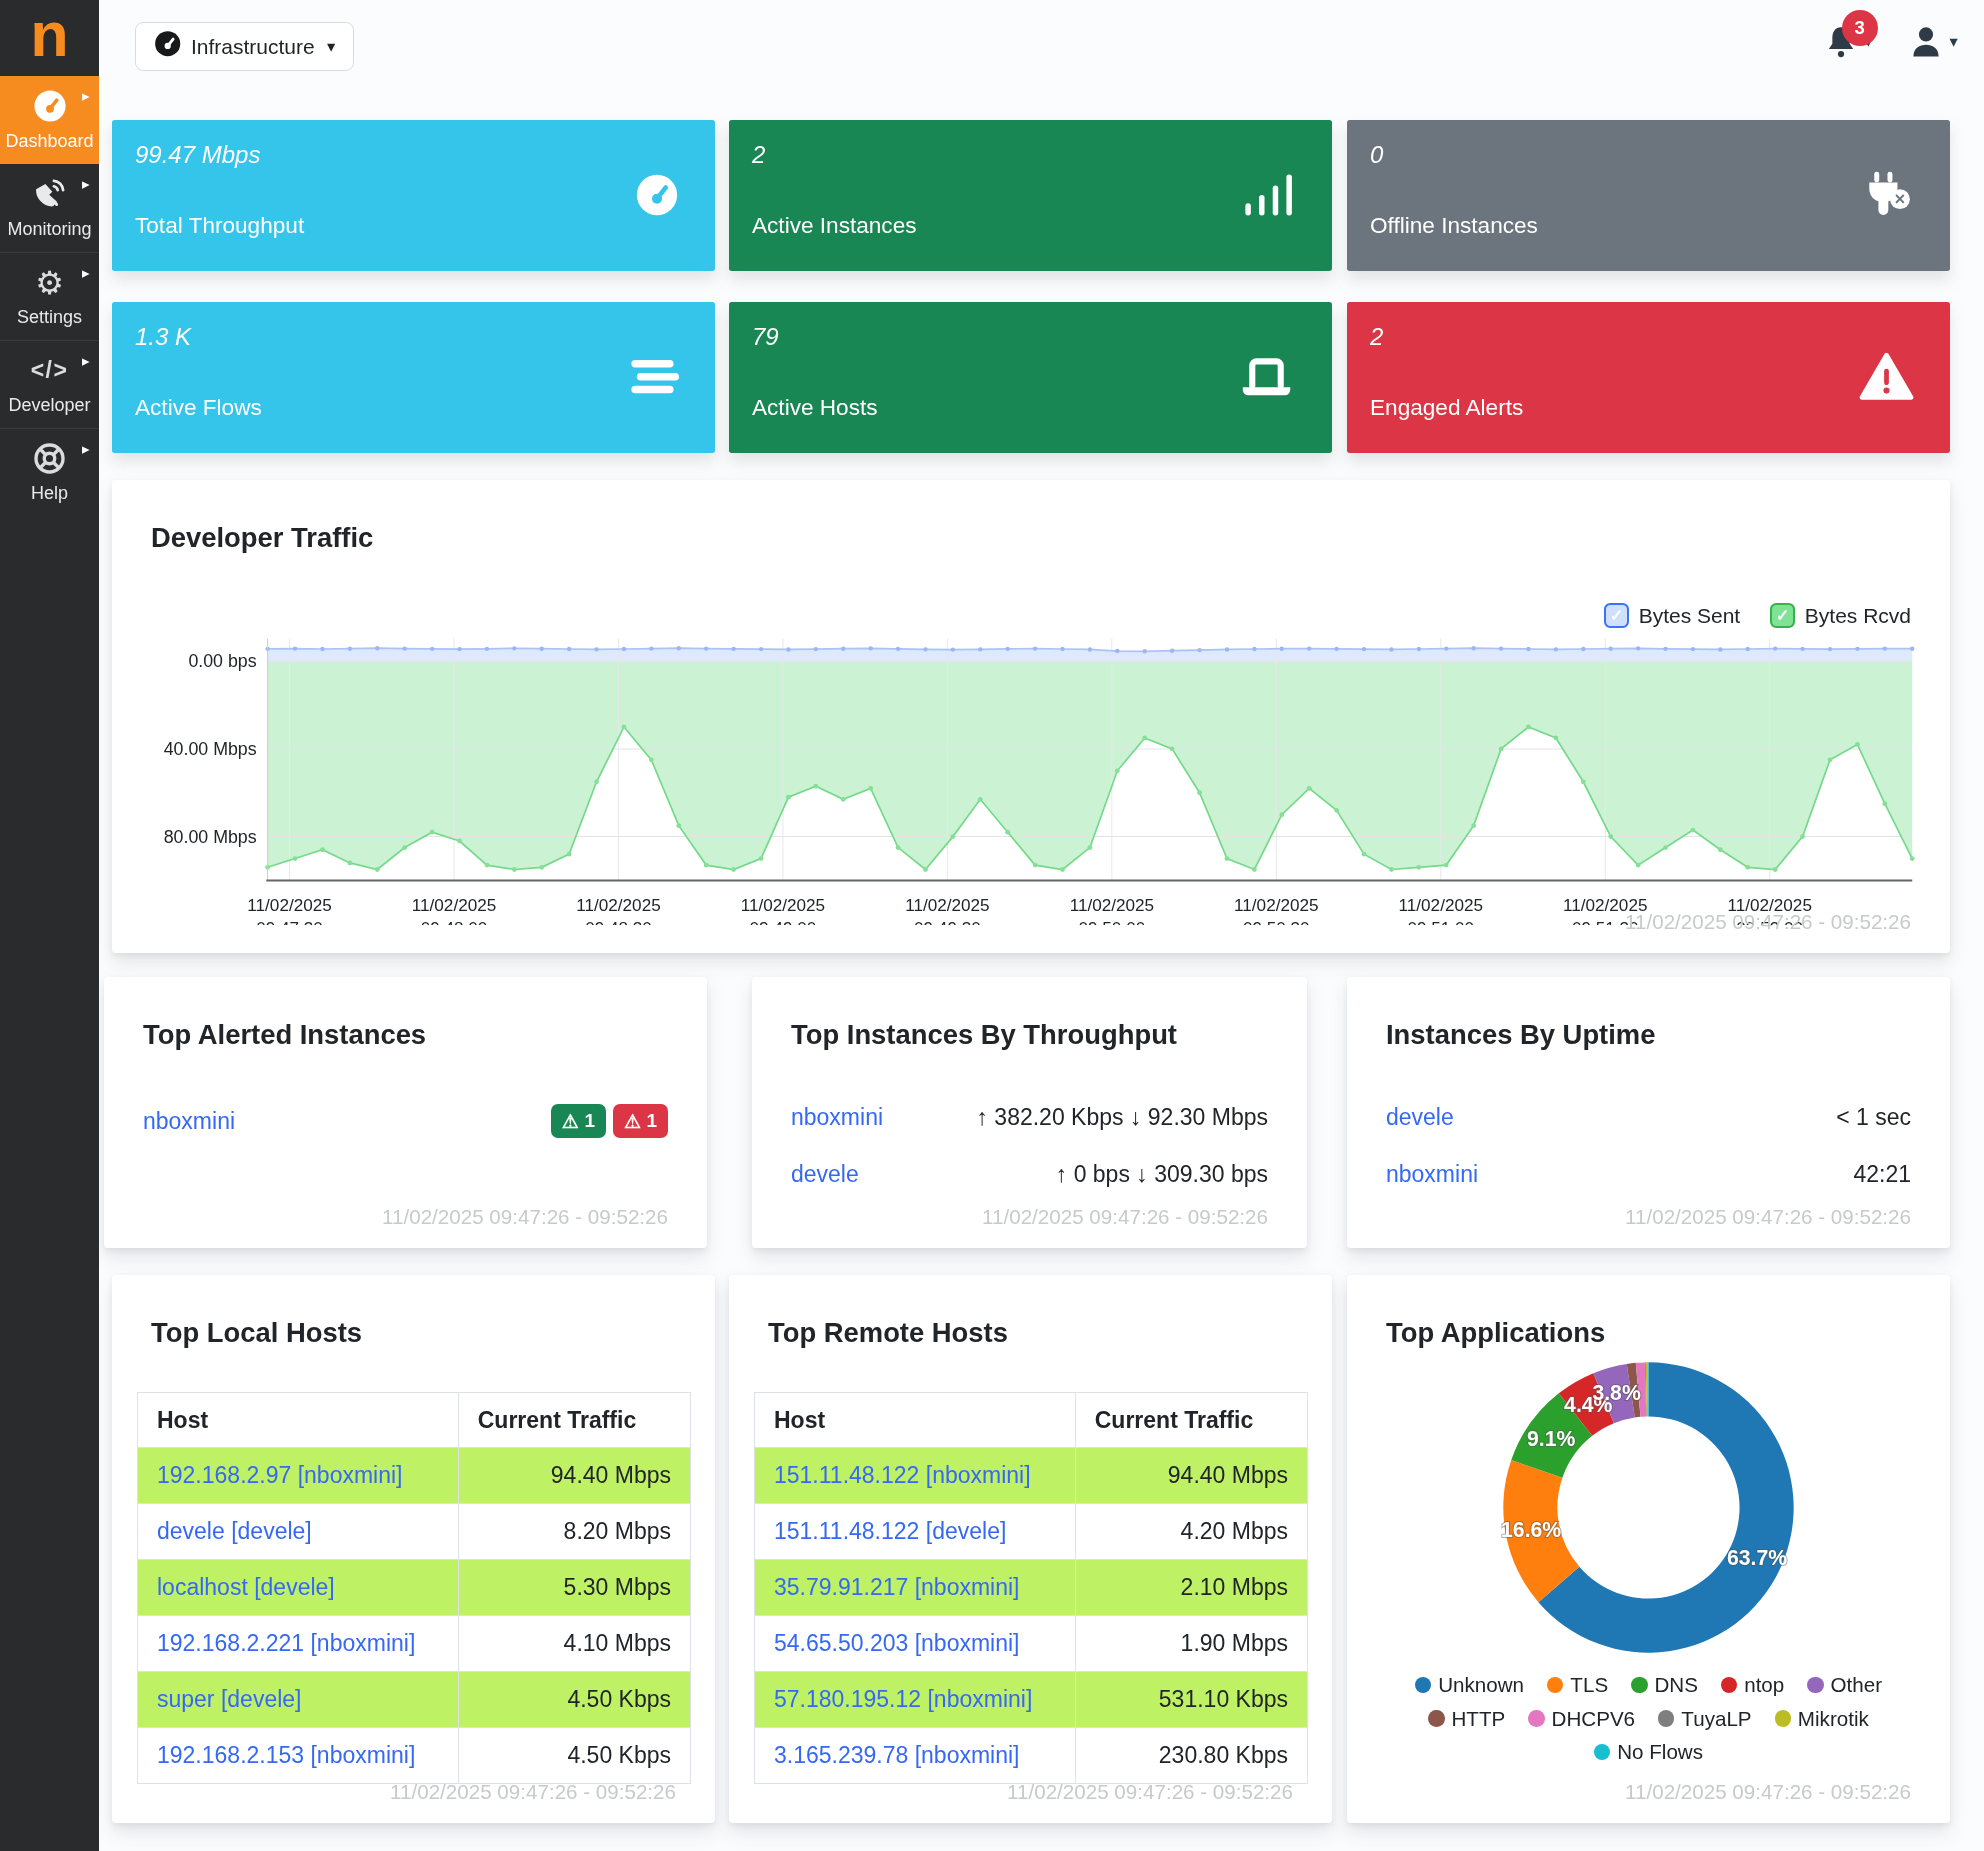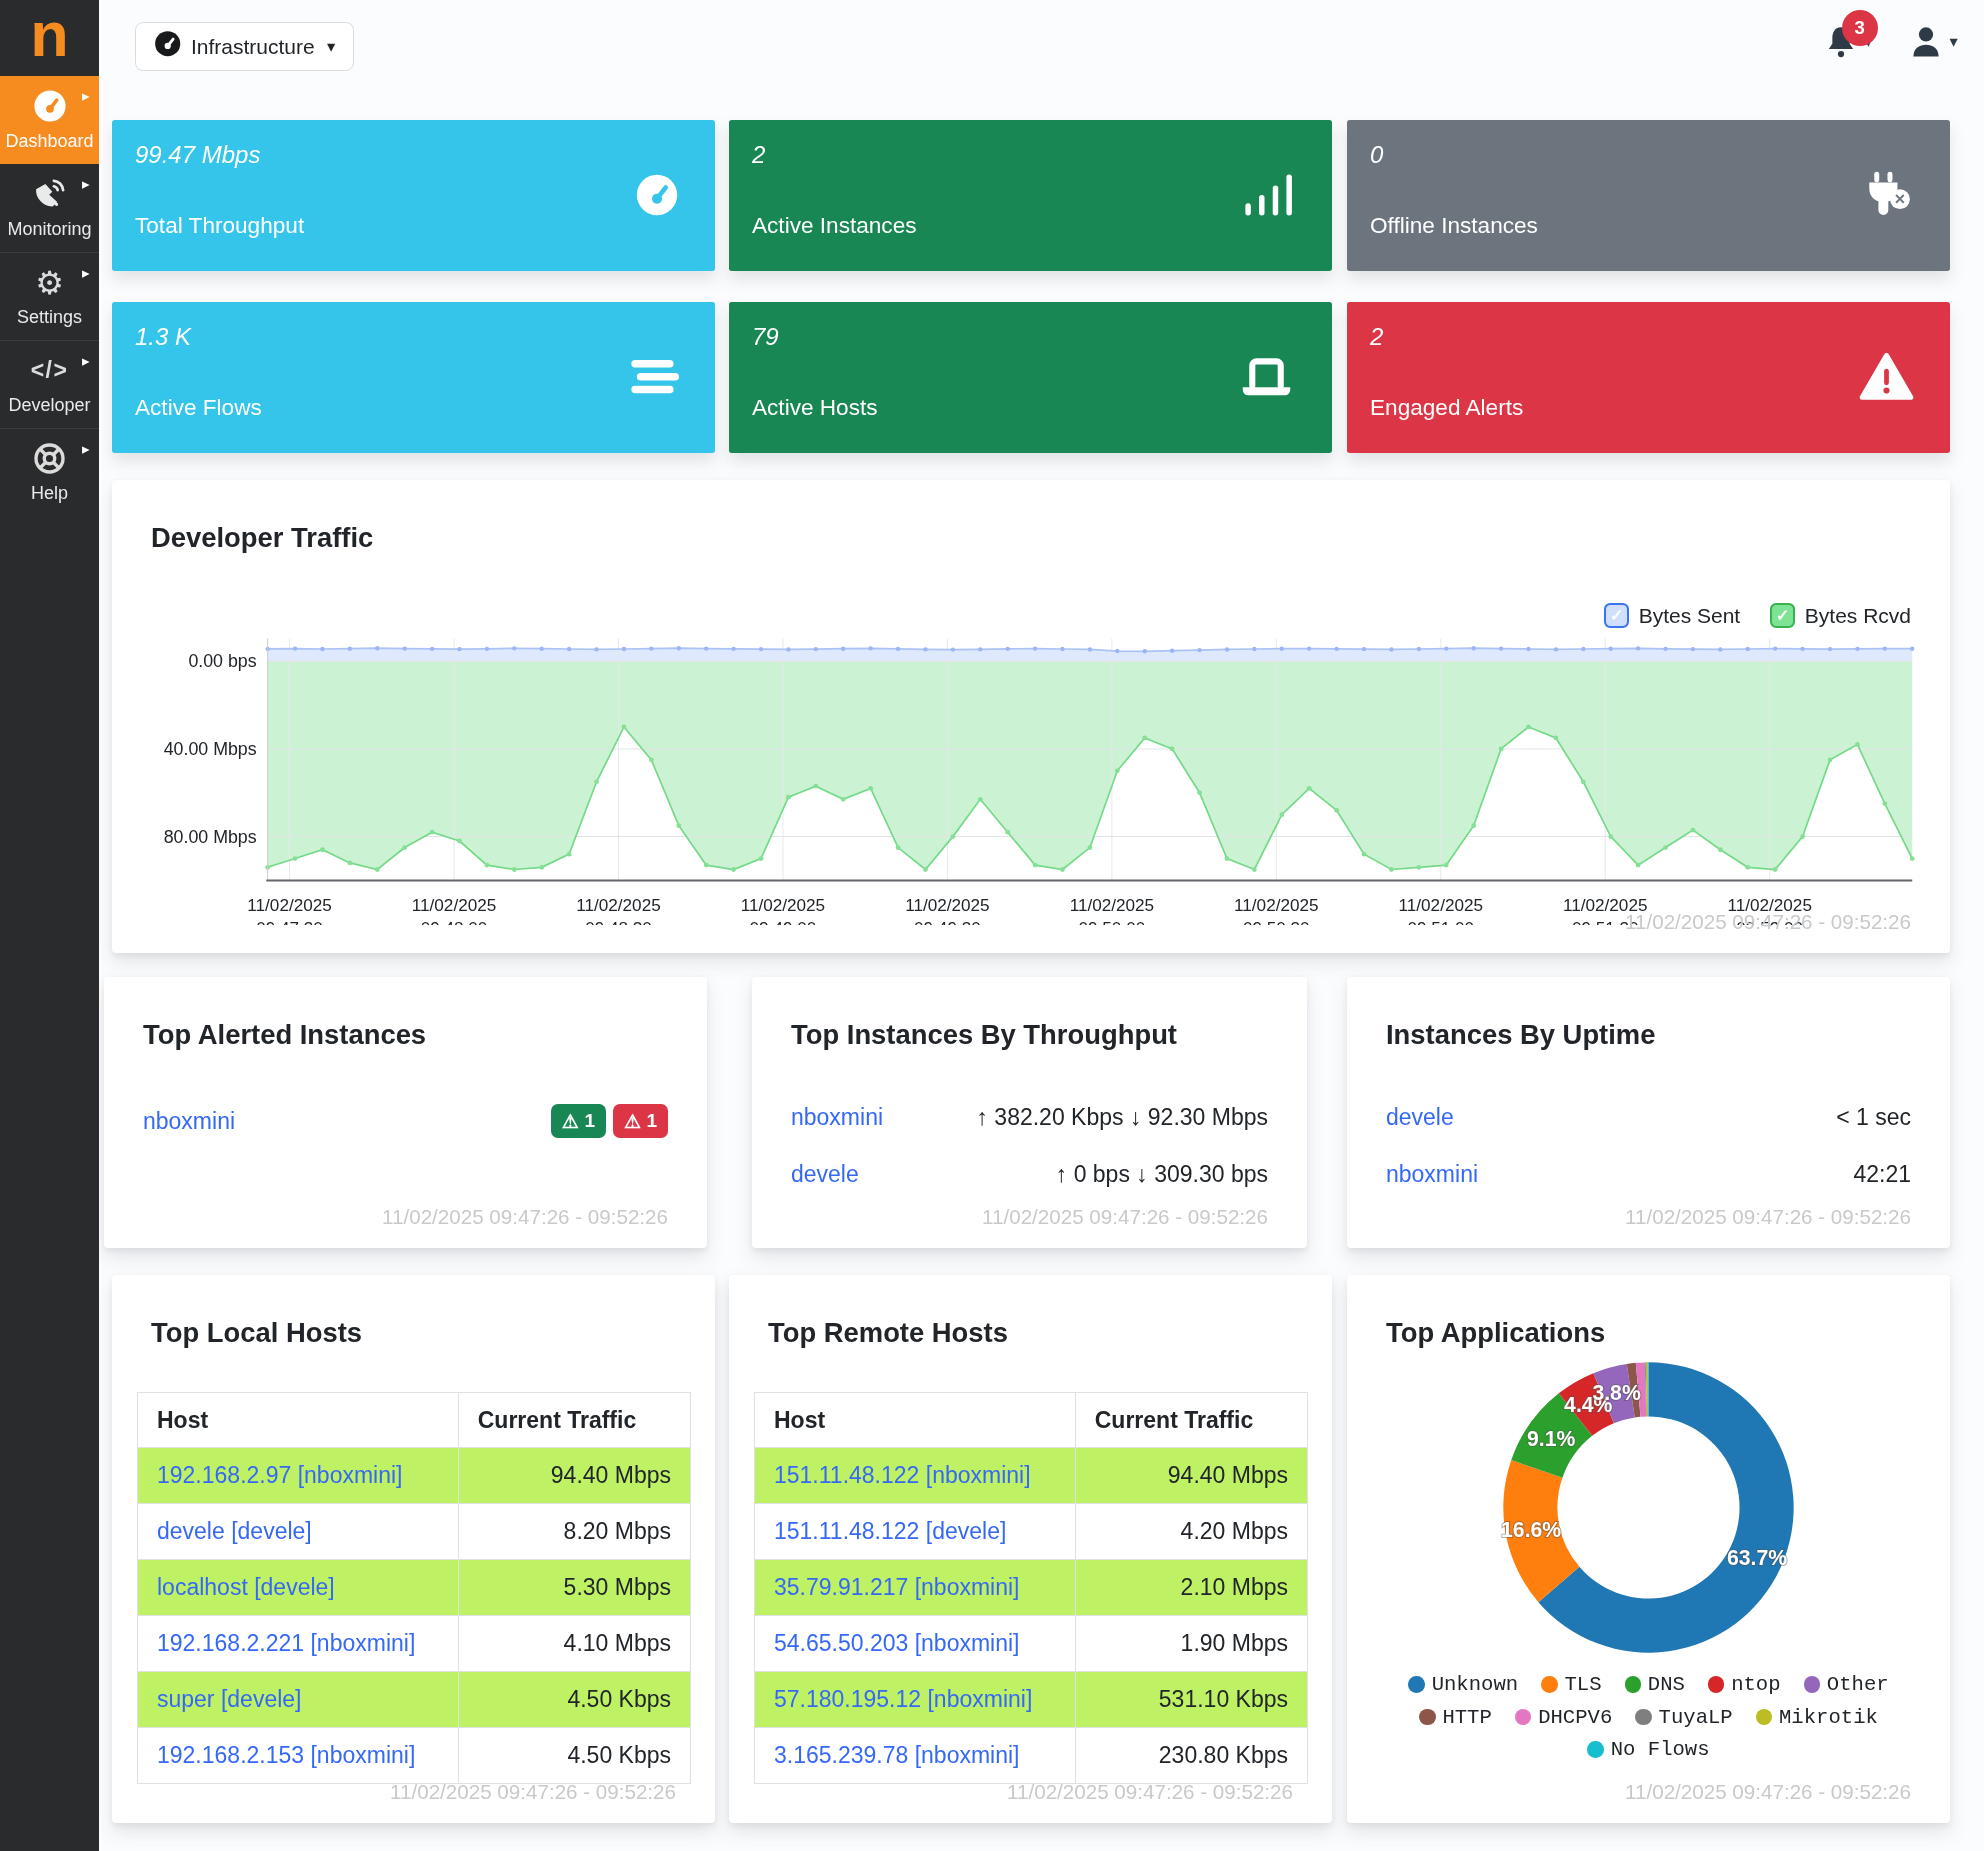--- a/index.html
+++ b/index.html
@@ -68,21 +68,21 @@
   table.hosts th { font-weight:700; height:55px; }
   table.hosts td.num, table.hosts th.num-h { }
   table.hosts td.num { text-align:right; }
   table.hosts tr.stripe td { background:#bef264; }
   .host-col { width:58%; }
 
   
   .donut-wrap { position:absolute; left:0; top:75px; width:603px; display:flex; justify-content:center; }
   .apps-legend { position:absolute; left:27.4px; right:27.4px; top:398px; display:flex; flex-wrap:wrap;
                  justify-content:center; column-gap:23px; row-gap:9.6px; }
-  .apps-legend .li { display:flex; align-items:center; gap:6.9px; font-size:20.6px; color:#212529; cursor:pointer;font-family:Liberation Mono, monospace; }
+  .apps-legend .li { display:flex; align-items:center; gap:6.9px; font-size:20.6px; color:#212529; cursor:pointer; }
   .dot { width:16.4px; height:16.4px; border-radius:50%; }
 </style>
 </head>
 <body>
 
 <div class="app">
 
   <aside class="sidebar">
     <div class="logo">n</div>
     <nav id="side-nav">

